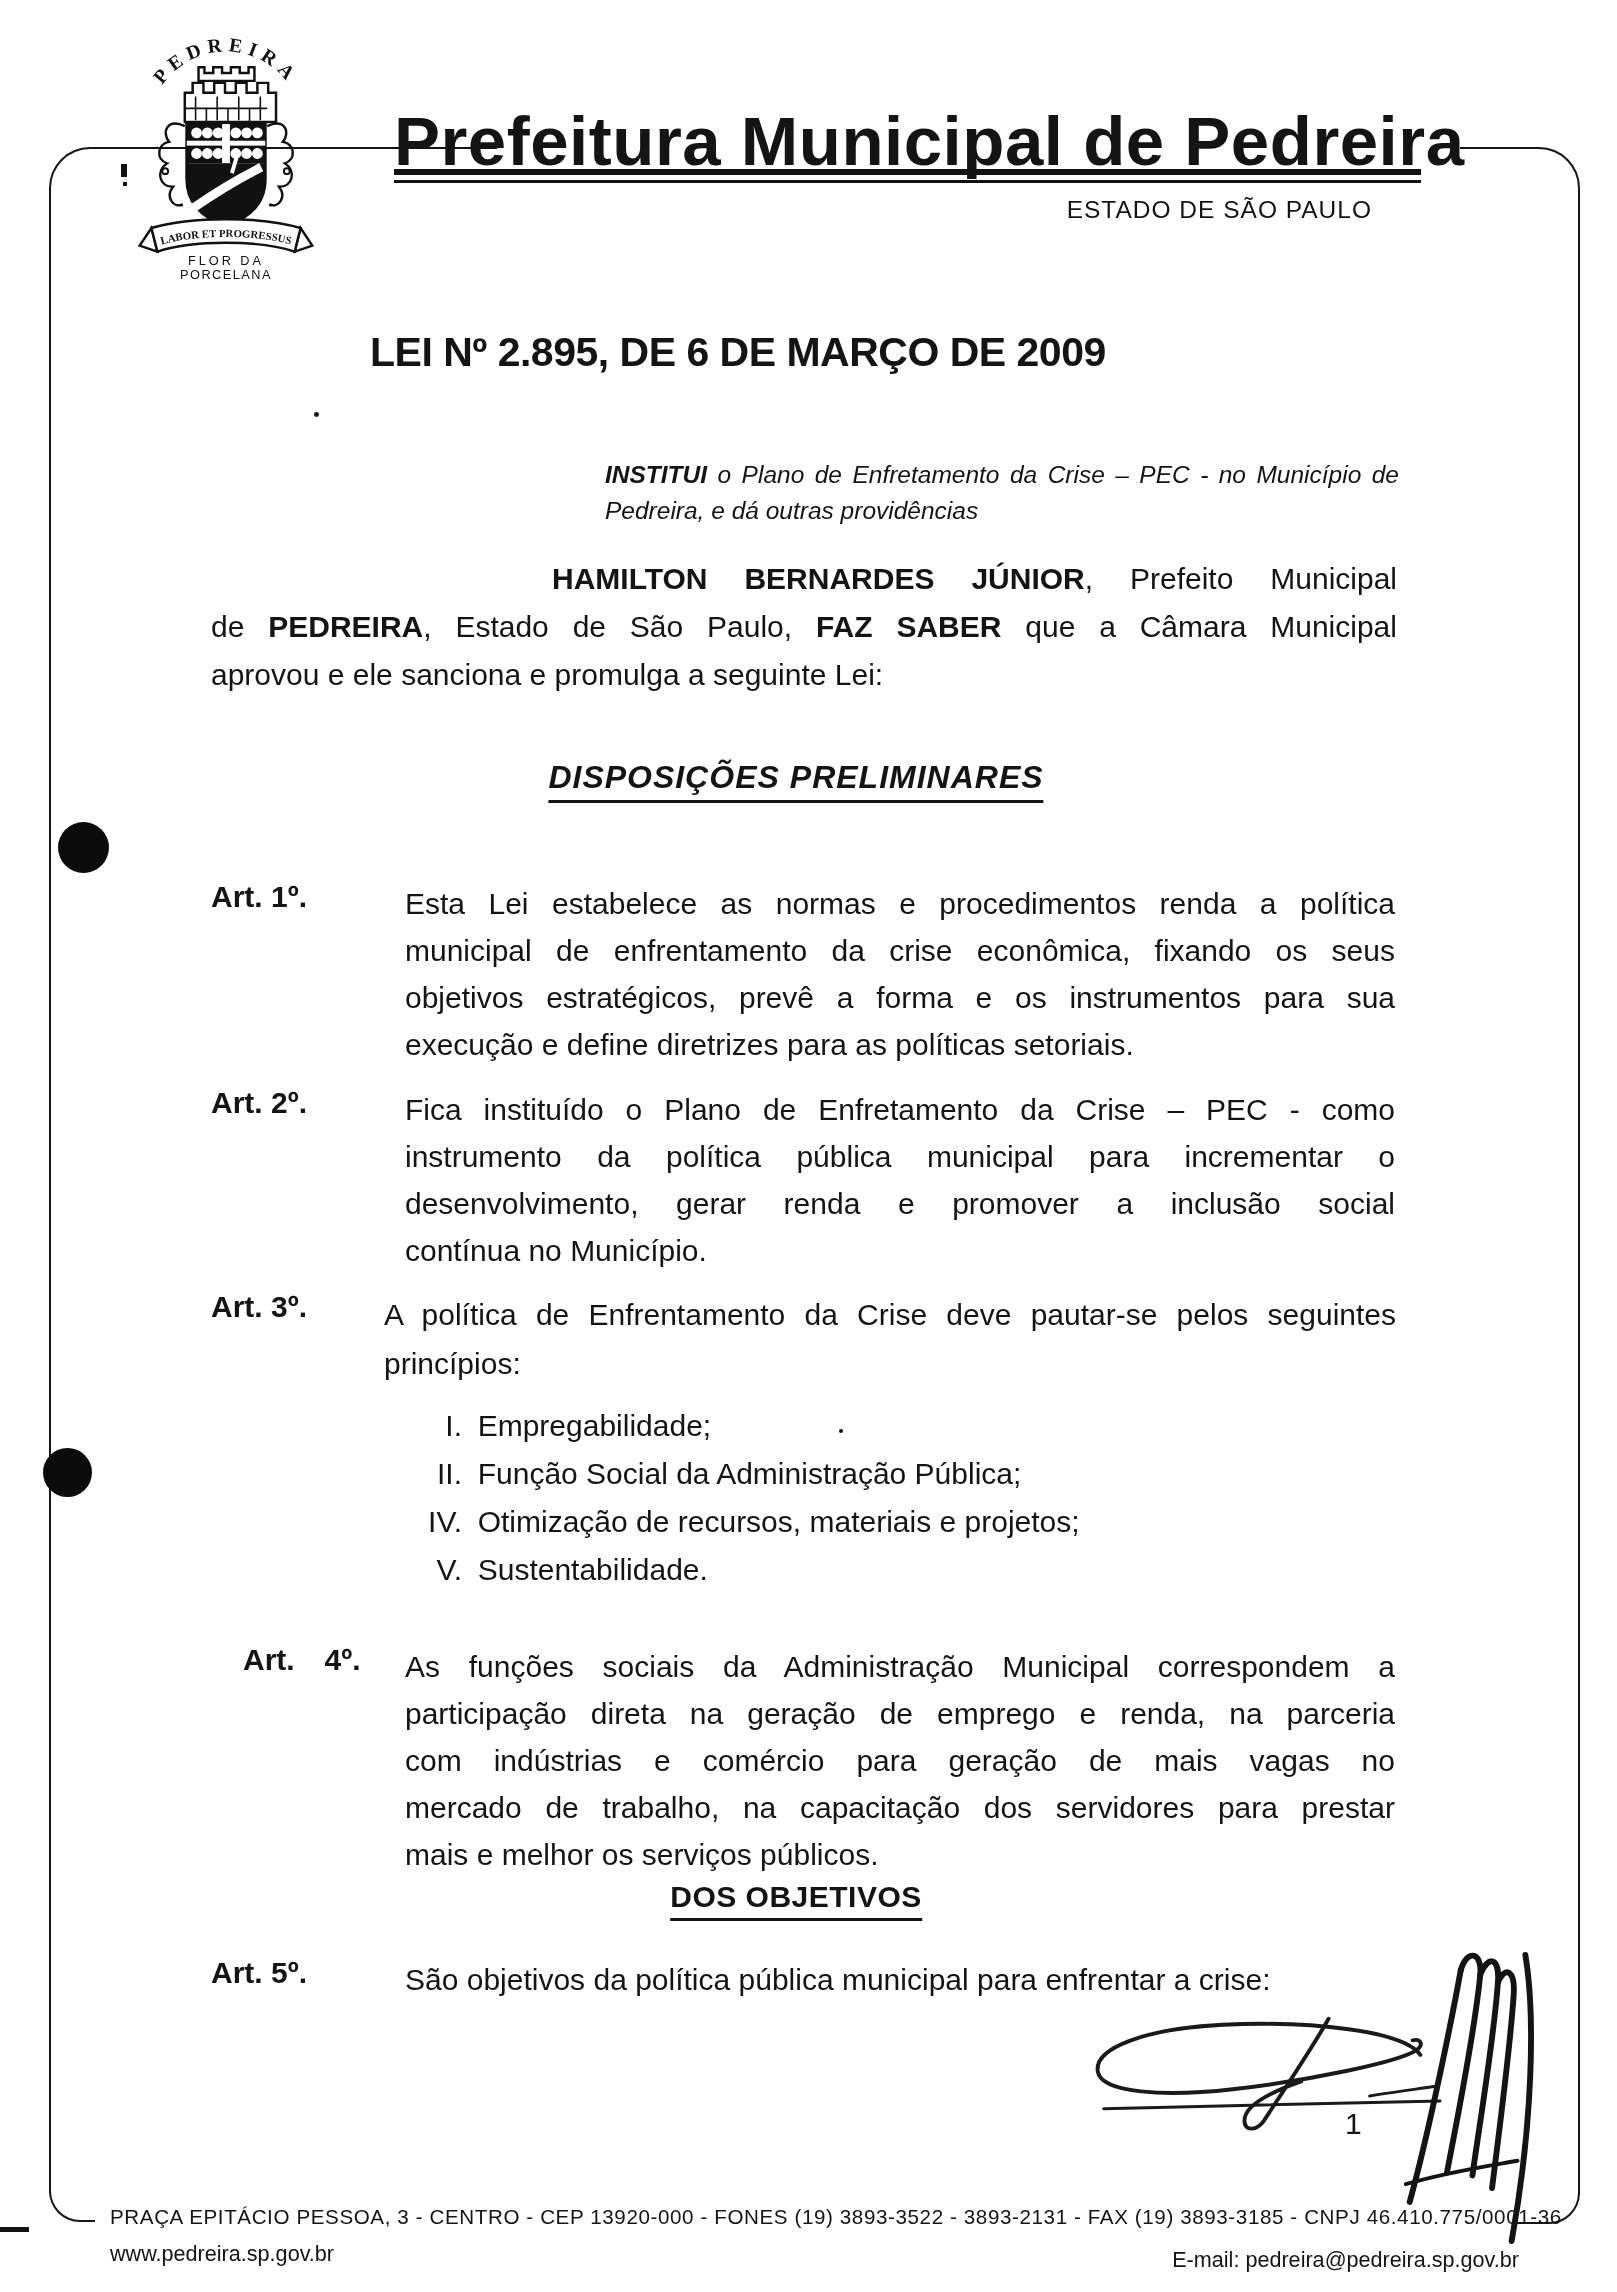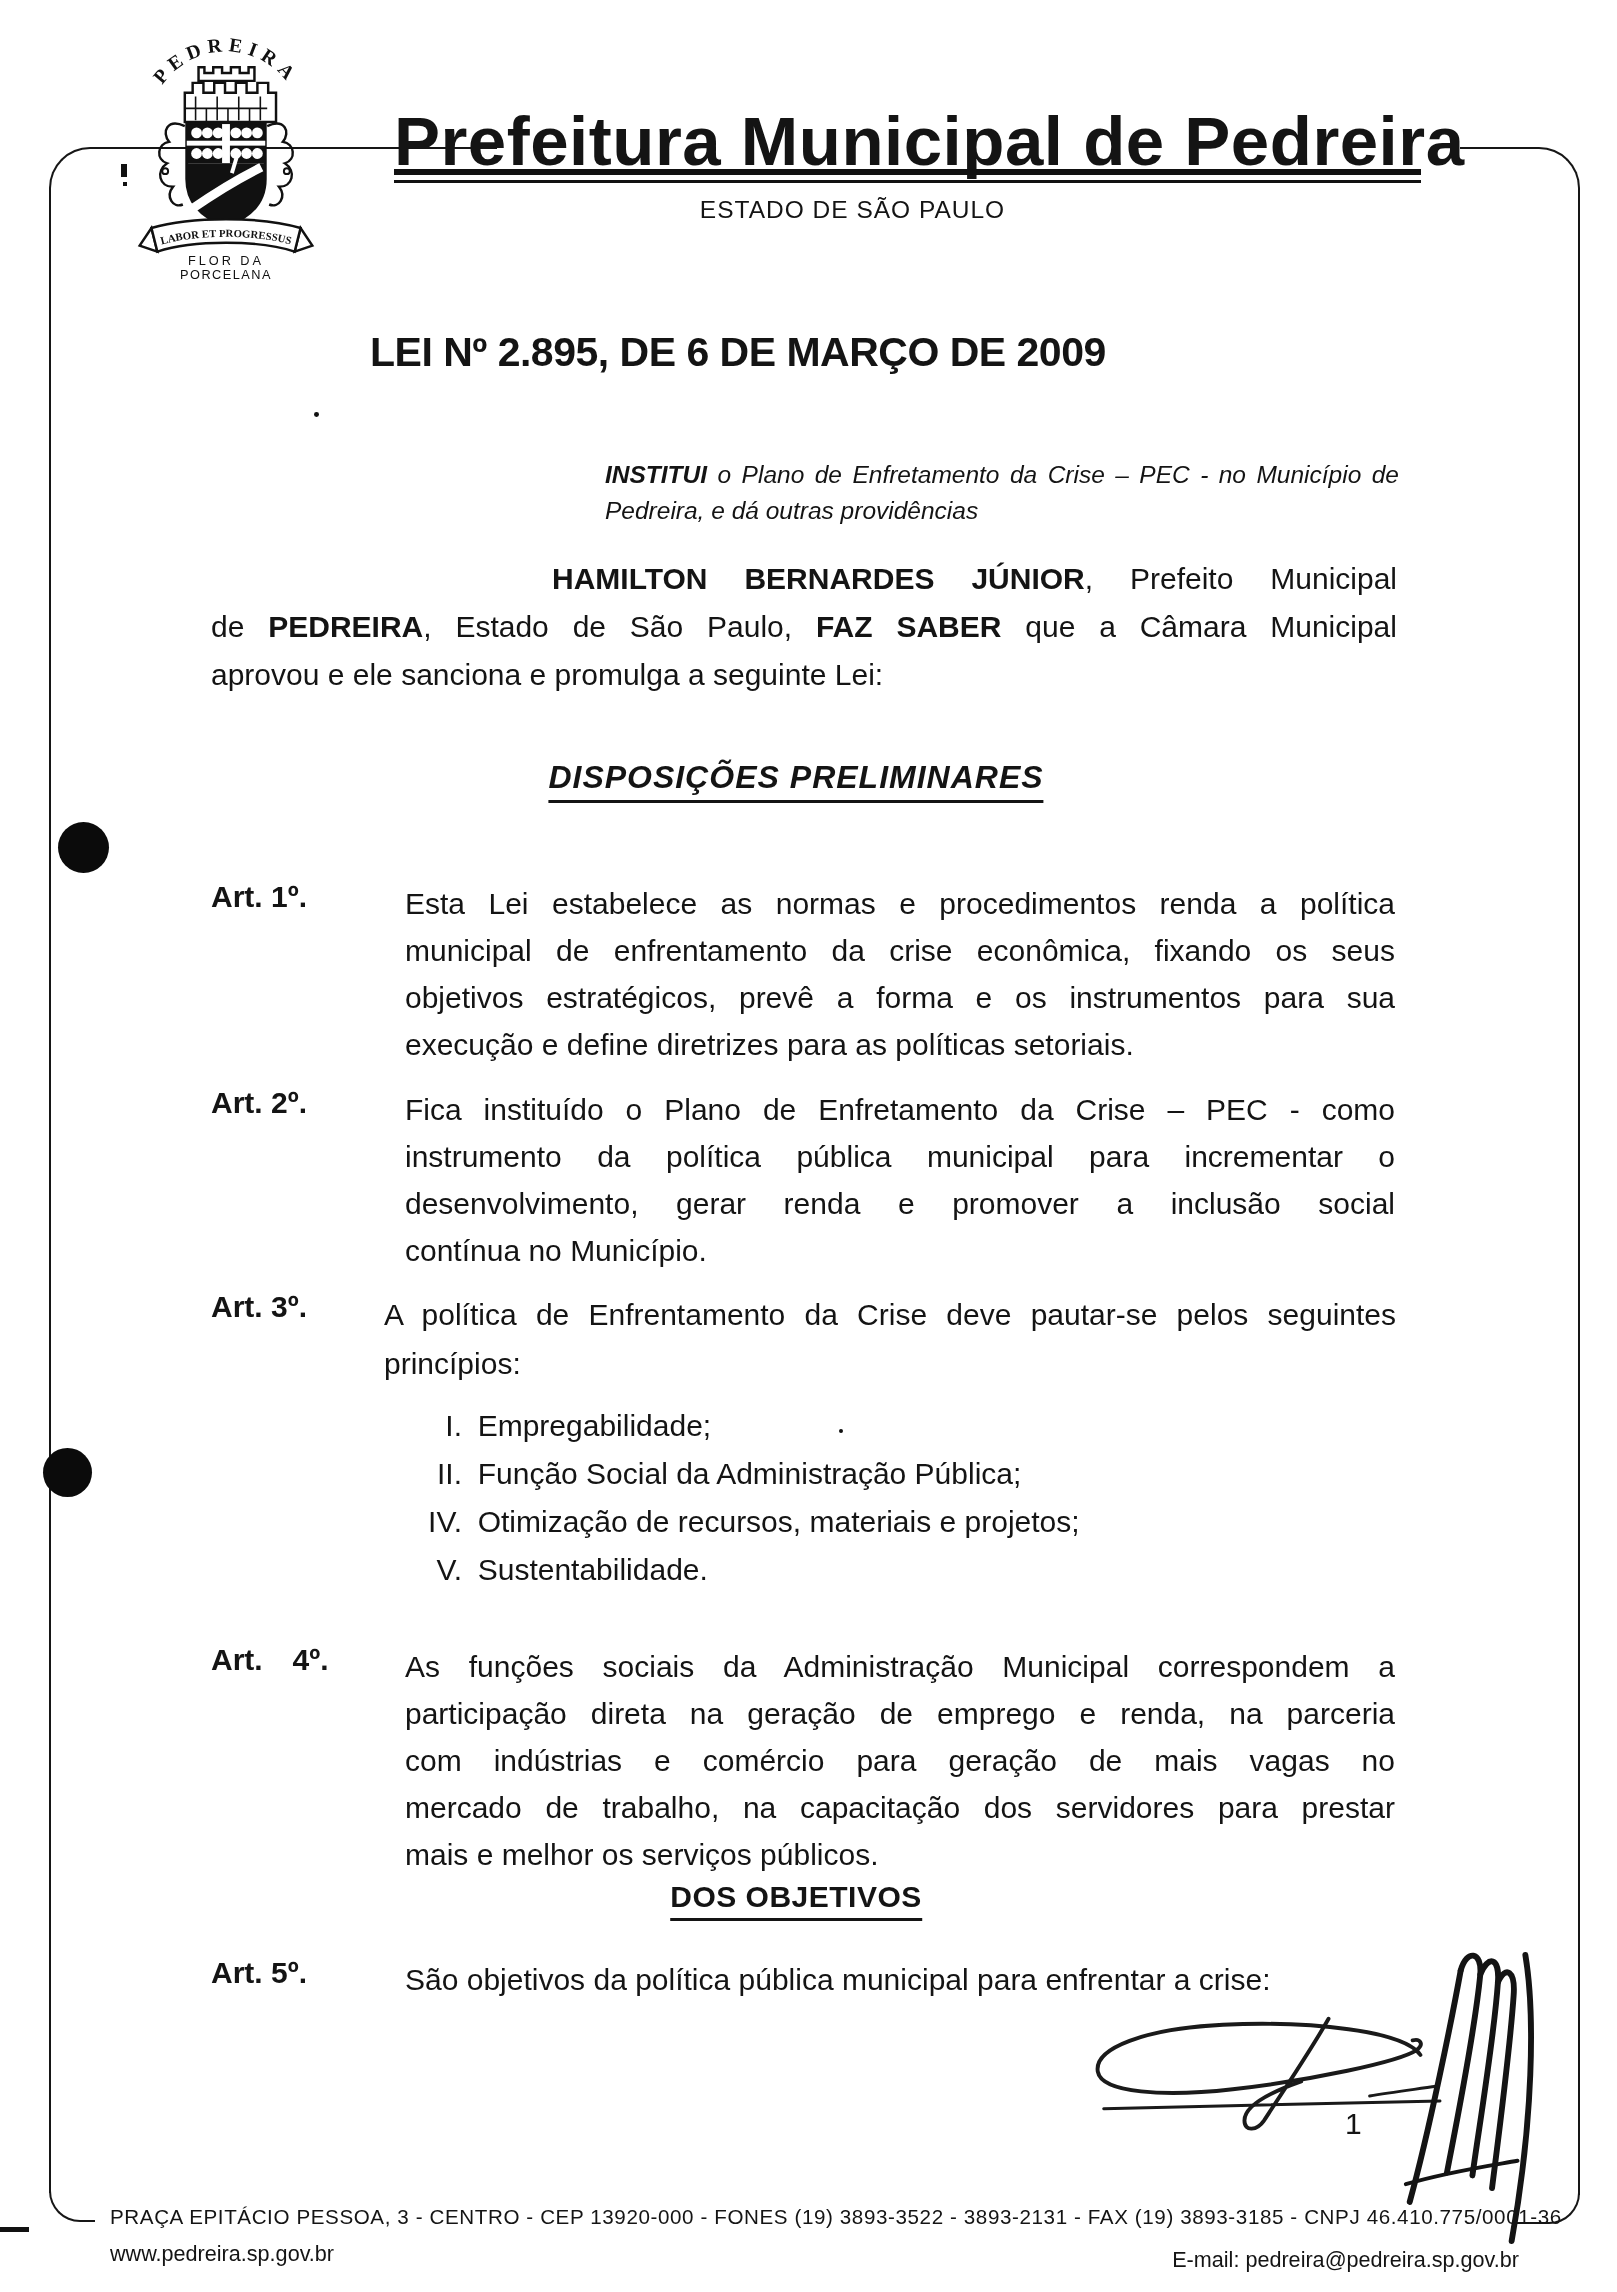--- a/index.html
+++ b/index.html
@@ -13,37 +13,37 @@
   .fr-tr{left:1460px;top:147px;width:118px;height:2046px;border-right-width:2.9px;border-top-width:2.9px;border-top-right-radius:41px;}
   .fr-bl{left:49px;top:2159px;width:44px;height:61px;border-left-width:2.9px;border-bottom-width:2.9px;border-bottom-left-radius:31px;}
   .fr-br{left:1512px;top:2159px;width:66px;height:63px;border-right-width:2.9px;border-bottom-width:2.9px;border-bottom-right-radius:31px;}
 
   .hole{position:absolute;background:#0b0b0b;border-radius:50%;}
   .speck{position:absolute;background:#111;}
 
   .hdr-title{left:394px;top:102px;width:1031px;font-size:69px;font-weight:bold;letter-spacing:0.5px;white-space:nowrap;}
   .rule1{left:394px;top:169px;width:1027px;height:5.9px;background:#111;}
   .rule2{left:394px;top:180px;width:1027px;height:2.9px;background:#111;}
-  .hdr-sub{left:333px;top:196px;width:1039px;text-align:center;font-size:24.5px;letter-spacing:1px;}
+  .hdr-sub{left:333px;top:196px;width:1039px;text-align:right;font-size:24.5px;letter-spacing:1px;}
 
   .law-title{left:370px;top:329px;font-size:41px;font-weight:bold;letter-spacing:-0.5px;white-space:nowrap;}
 
   .ementa{left:605px;top:457px;width:794px;font-size:24.5px;font-style:italic;line-height:36px;}
   .preamble{left:211px;top:555px;width:1186px;font-size:30px;line-height:48px;}
   .ind{padding-left:341px;}
 
   .jl{text-align:justify;text-align-last:justify;}
   .ll{text-align:left;text-align-last:left;}
 
   .h-center{transform:translateX(-50%);white-space:nowrap;border-bottom:3.9px solid #141414;padding-bottom:3.9px;}
   .h-prelim{left:796px;top:759px;font-size:32px;font-weight:bold;font-style:italic;letter-spacing:1px;}
   .h-obj{left:796px;top:1880px;font-size:30px;font-weight:bold;letter-spacing:0.5px;}
 
   .art-label{left:211px;font-size:30px;font-weight:bold;white-space:nowrap;}
-  .art-label.wide{word-spacing:21.6px;}
+  .art-label.wide{word-spacing:21.6px;margin-left:32px;}
   .art-lines{left:405px;width:990px;font-size:30px;line-height:47px;}
   .art-lines.n3{left:384px;width:1012px;line-height:49px;}
 
   .plist{left:405px;top:1402px;width:745px;font-size:30px;line-height:48px;}
   .plist .row{display:flex;}
   .plist .num{width:57px;text-align:right;flex:none;}
   .plist .ptx{padding-left:15.7px;}
 
   .footer1{left:110px;top:2205px;width:1431px;font-size:20.6px;letter-spacing:0.6px;white-space:nowrap;}
   .footer-web{left:110px;top:2241px;font-size:21.6px;}

